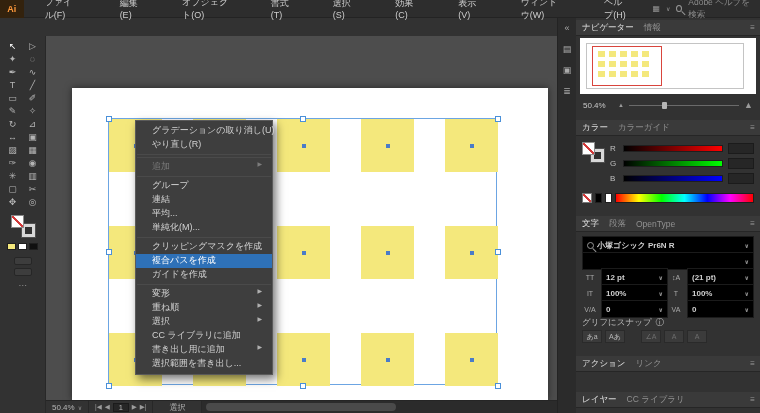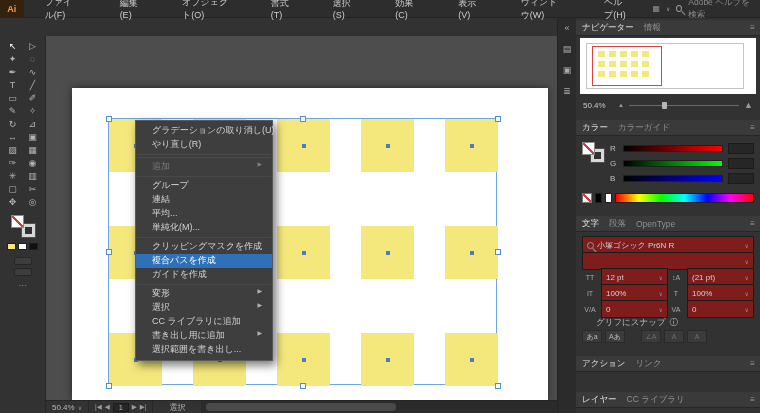--- a/index.html
+++ b/index.html
@@ -123,30 +123,30 @@
   .spec-row { position:absolute; left:6px; right:6px; top:72px; height:12px; display:flex; align-items:center; gap:3px; }
   .none-chip { position:relative; width:10px; height:10px; background:#fff; border:1px solid #777; }
   .none-chip::after { content:""; position:absolute; inset:0;
     background:linear-gradient(45deg,transparent 42%,#d23a3a 42%,#d23a3a 58%,transparent 58%); }
   .kw-k { width:7px; height:10px; background:#000; border:1px solid #1f1f1f; }
   .kw-w { width:7px; height:10px; background:#fff; border:1px solid #1f1f1f; }
   .spectrum { flex:1; height:10px; border:1px solid #1f1f1f;
     background:linear-gradient(to right,#ff0000,#ffff00,#00ff00,#00ffff,#0000ff,#ff00ff,#ff0000); }
 
   
-  .combo { height:13px; background:#7f1d1d; border:1px solid #1b1b1b; display:flex; align-items:center; padding:8px 4px; gap:3px; }
+  .combo { height:13px; background:#000000; border:1px solid #1b1b1b; display:flex; align-items:center; padding:8px 4px; gap:3px;font-weight:bold; }
   .combo .cv { flex:1; font-size:8px; color:#cfcfcf; white-space:nowrap; overflow:hidden; }
   .combo .ch { font-size:6px; color:#8f8f8f; }
   .font-row { position:absolute; left:6px; right:6px; top:20px; }
   .style-row { position:absolute; left:6px; right:6px; top:36px; height:12px; }
   .crow2 { position:absolute; left:6px; right:6px; display:flex; }
   .cgroup { flex:1; display:flex; align-items:center; gap:3px; }
   .cic { width:16px; font-size:7px; color:#a8a8a8; text-align:center; }
   .cgroup .combo { flex:1; height:12px; }
-  .snap-row { position:absolute; left:20px; right:6px; top:101px; display:flex; align-items:flex-start; gap:4px;
+  .snap-row { position:absolute; left:6px; right:6px; top:101px; display:flex; align-items:flex-start; gap:4px;
     font-size:8.5px; color:#bdbdbd; }
   .snap-btns { position:absolute; left:6px; right:6px; top:114px; display:flex; gap:3px; }
   .snap-btn { width:20px; height:13px; background:#3b3b3b; border:1px solid #2a2a2a; color:#b8b8b8;
     font-size:7px; display:flex; align-items:center; justify-content:center; }
   .snap-btn.dim { color:#6e6e6e; }
   .snap-gap { width:10px; }
 
   .pbody-empty { position:absolute; left:0; right:0; top:16px; bottom:0; background:#323232; }
 </style>
 </head>
@@ -316,20 +316,24 @@
         </div>
       <div class="ci">
           <span>ガイドを作成</span>
         </div>
       <div class="csep"></div>
       <div class="ci">
           <span>変形</span>
           <span class="arr">▶</span>
         </div>
       <div class="ci">
+          <span>重ね順</span>
+          <span class="arr">▶</span>
+        </div>
+      <div class="ci">
           <span>選択</span>
           <span class="arr">▶</span>
         </div>
       <div class="ci">
           <span>CC ライブラリに追加</span>
         </div>
       <div class="ci">
           <span>書き出し用に追加</span>
           <span class="arr">▶</span>
         </div>

